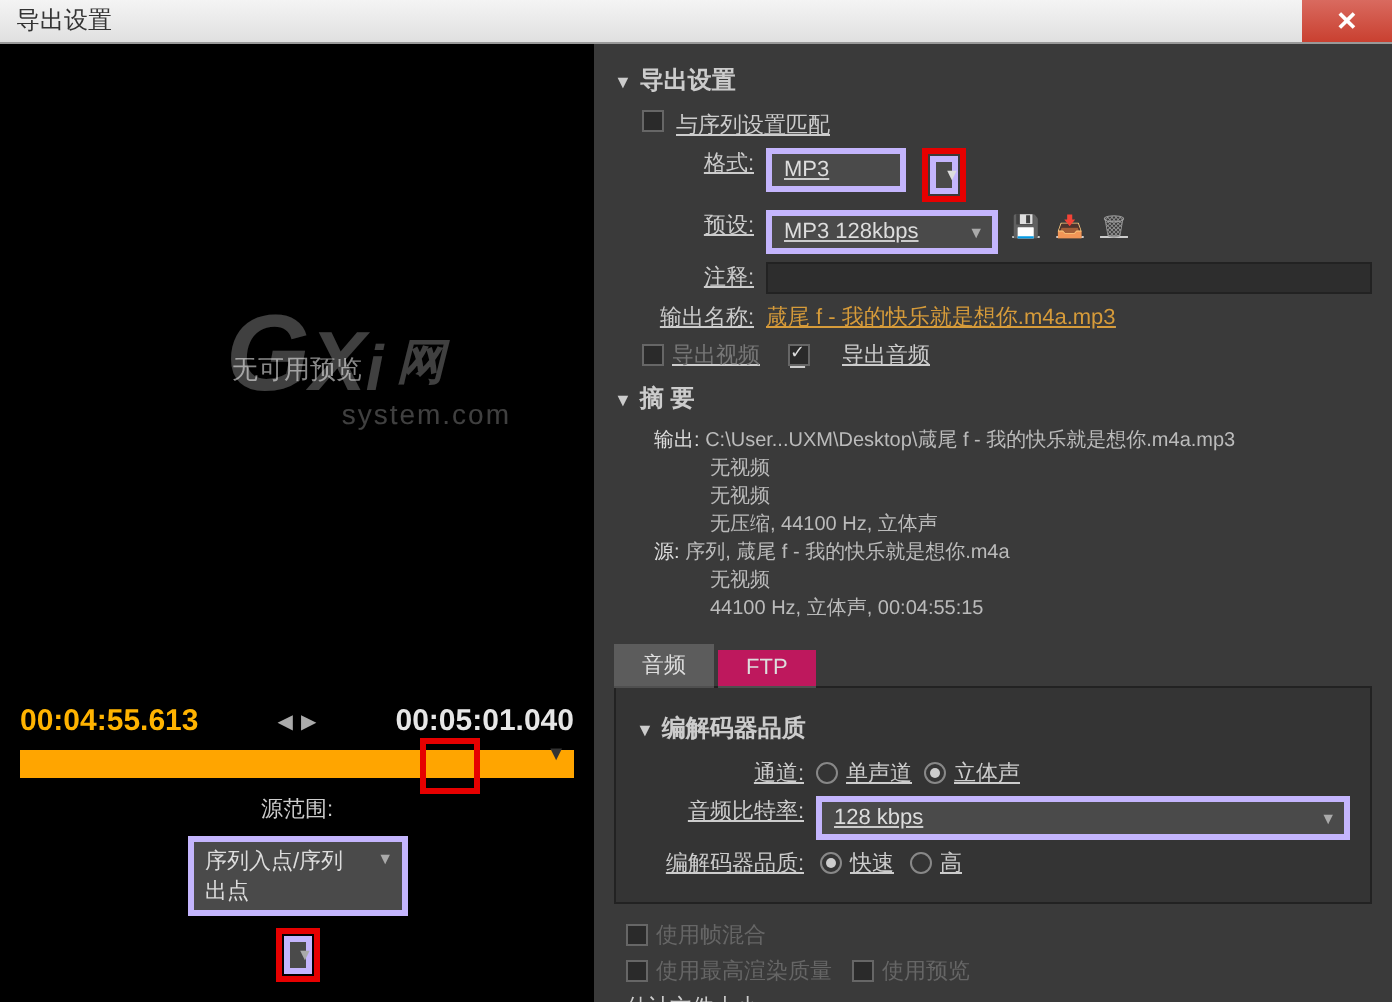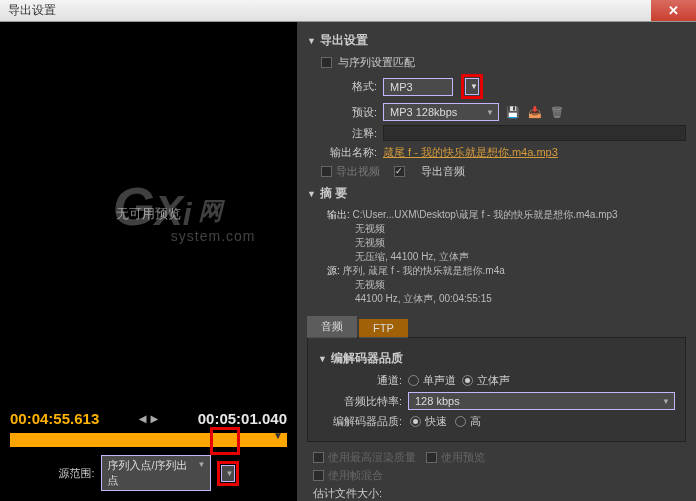--- a/index.html
+++ b/index.html
@@ -23,43 +23,43 @@
   .timebar { padding: 4px 10px 2px 10px; display: flex; justify-content: space-between; align-items: center; margin-top: auto; }
   .tc-in { color: #ffb300; font-size: 15px; font-weight: bold; }
   .tc-out { color: #e6e6e6; font-size: 15px; font-weight: bold; }
   .mini-icons { display:flex; gap:4px; }
   .mini-icons span { color:#aaa; font-size:10px; }
   
   .timeline { margin: 4px 10px 2px 10px; height: 14px; background: #FFA500; position: relative; }
   .timeline .playhead { position: absolute; top: -3px; right: 4px; font-size: 10px; color: #333; }
   .redbox-tl { position:absolute; left: 200px; top: -6px; width: 30px; height: 28px; border: 3px solid #e60000; }
   
-  .range-row { padding: 6px 10px 10px 10px; display: flex; align-items: center; justify-content: center; gap: 6px; }
+  .range-row { padding: 6px 10px 10px 10px; display: flex; align-items: center; justify-content: center; gap: 6px; flex-direction: column; }
   .label { color: #ccc; font-size: 11px; }
-  .dropdown { background: #4a4a4a; border: 1px solid #c4b5fd; color: #ddd; padding: 2px 18px 2px 6px; position: relative; font-size: 11px; min-height: 17px; display: inline-flex; align-items: center; }
+  .dropdown { background: #4a4a4a; border: 3px solid #c4b5fd; color: #ddd; padding: 2px 18px 2px 6px; position: relative; font-size: 11px; min-height: 17px; display: inline-flex; align-items: center; }
   .dropdown .arrow { position: absolute; right: 4px; top: 4px; font-size: 8px; color: #aaa; }
   .redbox-dd { border: 3px solid #e60000; padding: 1px; display: inline-block; }
   
   .section-head { display: flex; align-items: center; gap: 4px; font-size: 12px; font-weight: bold; margin: 4px 0 6px 0; }
   .tri { font-size: 9px; }
   
-  .form-row { display: flex; align-items: center; gap: 6px; margin: 4px 0 4px 14px; }
+  .form-row { display: flex; align-items: flex-start; gap: 6px; margin: 4px 0 4px 14px; text-decoration: underline; }
   .form-label { width: 56px; text-align: right; color: #ccc; }
   .checkbox { width: 11px; height: 11px; border: 1px solid #666; background: #2a2a2a; display: inline-block; }
   .checkbox.checked::before { content: "✓"; color: #ddd; font-size: 9px; position: relative; top: -3px; left: 0px; }
   .textfield { background: #2d2d2d; border: 1px solid #222; flex: 1; height: 16px; color: #ccc; padding: 0 4px; }
   .link-orange { color: #d69b3a; text-decoration: underline; }
   .icon-btn { width: 16px; height: 16px; display: inline-flex; align-items: center; justify-content: center; color: #999; font-size: 11px; }
   .redbox-fmt { border: 3px solid #e60000; padding: 1px; display: inline-block; margin-left: 2px; }
   
   .summary-body { margin-left: 20px; font-size: 10px; line-height: 1.4; color: #bbb; }
   .summary-body .h { color: #ddd; }
   
   .tabs { display: flex; gap: 2px; margin: 10px 0 0 0; align-items: flex-end; }
-  .tab { background: #a16207; padding: 3px 14px; font-size: 11px; color: #ddd; border-bottom: 1px solid #4f4f4f; }
+  .tab { background: #be185d; padding: 3px 14px; font-size: 11px; color: #ddd; border-bottom: 1px solid #4f4f4f; }
   .tab.active { background: #5c5c5c; }
   .tab-panel { background: #343434; border: 1px solid #222; padding: 8px 10px; margin-top: -1px; }
   
   .radio { width: 11px; height: 11px; border: 1px solid #888; border-radius: 50%; display: inline-block; position: relative; }
   .radio.checked::after { content: ""; width: 5px; height: 5px; background: #ccc; border-radius: 50%; position: absolute; top: 2px; left: 2px; }
   
   .footer { margin-top: 8px; }
   .footer .disabled { color: #666; }
   .footer-row { display: flex; align-items: center; gap: 10px; margin: 3px 0 3px 6px; }
 </style>
@@ -219,33 +219,33 @@
           <span class="radio"></span>
           <span>高</span>
         </span>
       </div>
     </div>
 
     <div class="footer">
       <div class="footer-row disabled">
         <span style="display:flex;align-items:center;gap:4px">
           <span class="checkbox"></span>
+          <span>使用帧混合</span>
+        </span>
+      </div>
+      <div class="footer-row disabled">
+        <span style="display:flex;align-items:center;gap:4px">
+          <span class="checkbox"></span>
           <span>使用最高渲染质量</span>
         </span>
         <span style="display:flex;align-items:center;gap:4px">
           <span class="checkbox"></span>
           <span>使用预览</span>
         </span>
       </div>
-      <div class="footer-row disabled">
-        <span style="display:flex;align-items:center;gap:4px">
-          <span class="checkbox"></span>
-          <span>使用帧混合</span>
-        </span>
-      </div>
       <div class="footer-row">
         <span>估计文件大小:</span>
 
       </div>
 
     </div>
 
   </div>
 </div>
 

